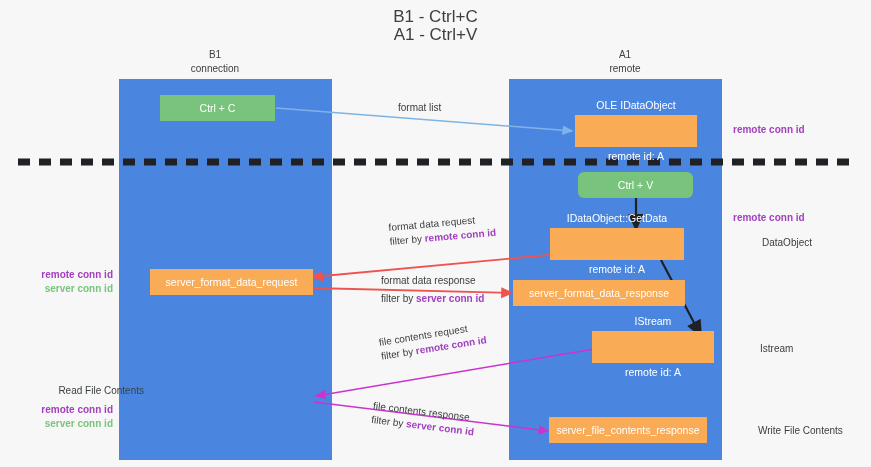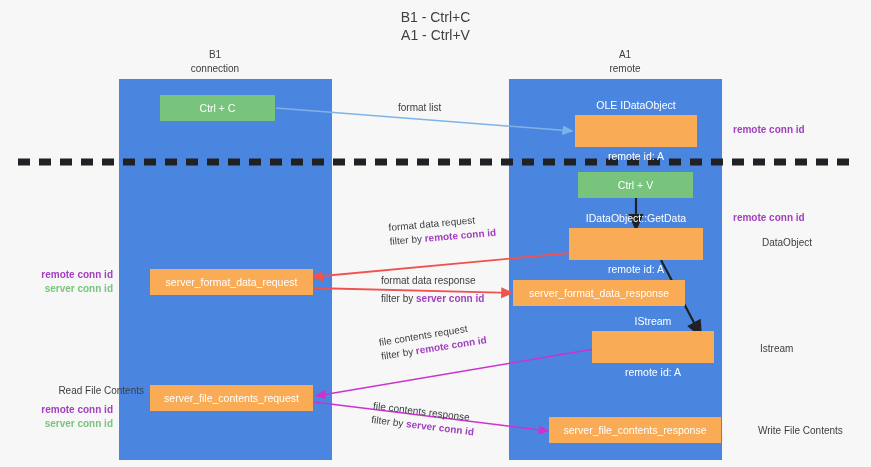--- a/index.html
+++ b/index.html
@@ -26,21 +26,21 @@
     height: 467px;
     pointer-events: none;
   }
   .abs { position: absolute; }
 
   
   .title {
     text-align: center;
     width: 100%;
     left: 0;
-    font-size: 14px;
+    font-size: 17px;
     color: #3c4043;
     line-height: 18px;
   }
   .title-l1 { top: 8px; }
   .title-l2 { top: 26px; }
 
   
   .col-head {
     text-align: center;
     font-size: 10px;
@@ -149,47 +149,44 @@
 
   <div class="abs node green" style="left:160px; top:95px; width:115px; height:26px;">
     <div>Ctrl + C</div>
   </div>
 
   <div class="abs node orange" style="left:575px; top:115px; width:122px; height:32px;">
     <div>OLE IDataObject</div>
     <div class="l2">remote id: A</div>
   </div>
 
-  <div class="abs node green" style="left:578px; top:172px; width:115px; height:26px;">
+  <div class="abs node green" style="left:578px; top:172px; width:115px; height:26px;border-radius:6px;">
     <div>Ctrl + V</div>
   </div>
 
-  <div class="abs node orange" style="left:569px; top:228px; width:134px; height:32px;">
+  <div class="abs node orange" style="left:550px; top:228px; width:134px; height:32px;">
     <div>IDataObject::GetData</div>
     <div class="l2">remote id: A</div>
   </div>
 
   <div class="abs node orange" style="left:513px; top:280px; width:172px; height:26px;">
     <div>server_format_data_response</div>
   </div>
 
   <div class="abs node orange" style="left:150px; top:269px; width:163px; height:26px;">
     <div>server_format_data_request</div>
   </div>
 
   <div class="abs node orange" style="left:592px; top:331px; width:122px; height:32px;">
     <div>IStream</div>
     <div class="l2">remote id: A</div>
   </div>
 
-  <div class="abs node orange" style="left:150px; top:385px; width:163px; height:26px;">
-    <div>server_file_contents_request</div>
-  </div>
-
-  <div class="abs node orange" style="left:549px; top:417px; width:172px; height:26px;">
+
+  <div class="abs node orange" style="left:549px; top:417px; width:158px; height:26px;">
     <div>server_file_contents_response</div>
   </div>
 
   <div class="abs edge-label" style="left:398px; top:101px;">
     <div>format list</div>
   </div>
 
   <div class="abs edge-label rot" style="left:388px; top:221px; transform: rotate(-5deg);">
     <div>format data request</div>
     <div>

